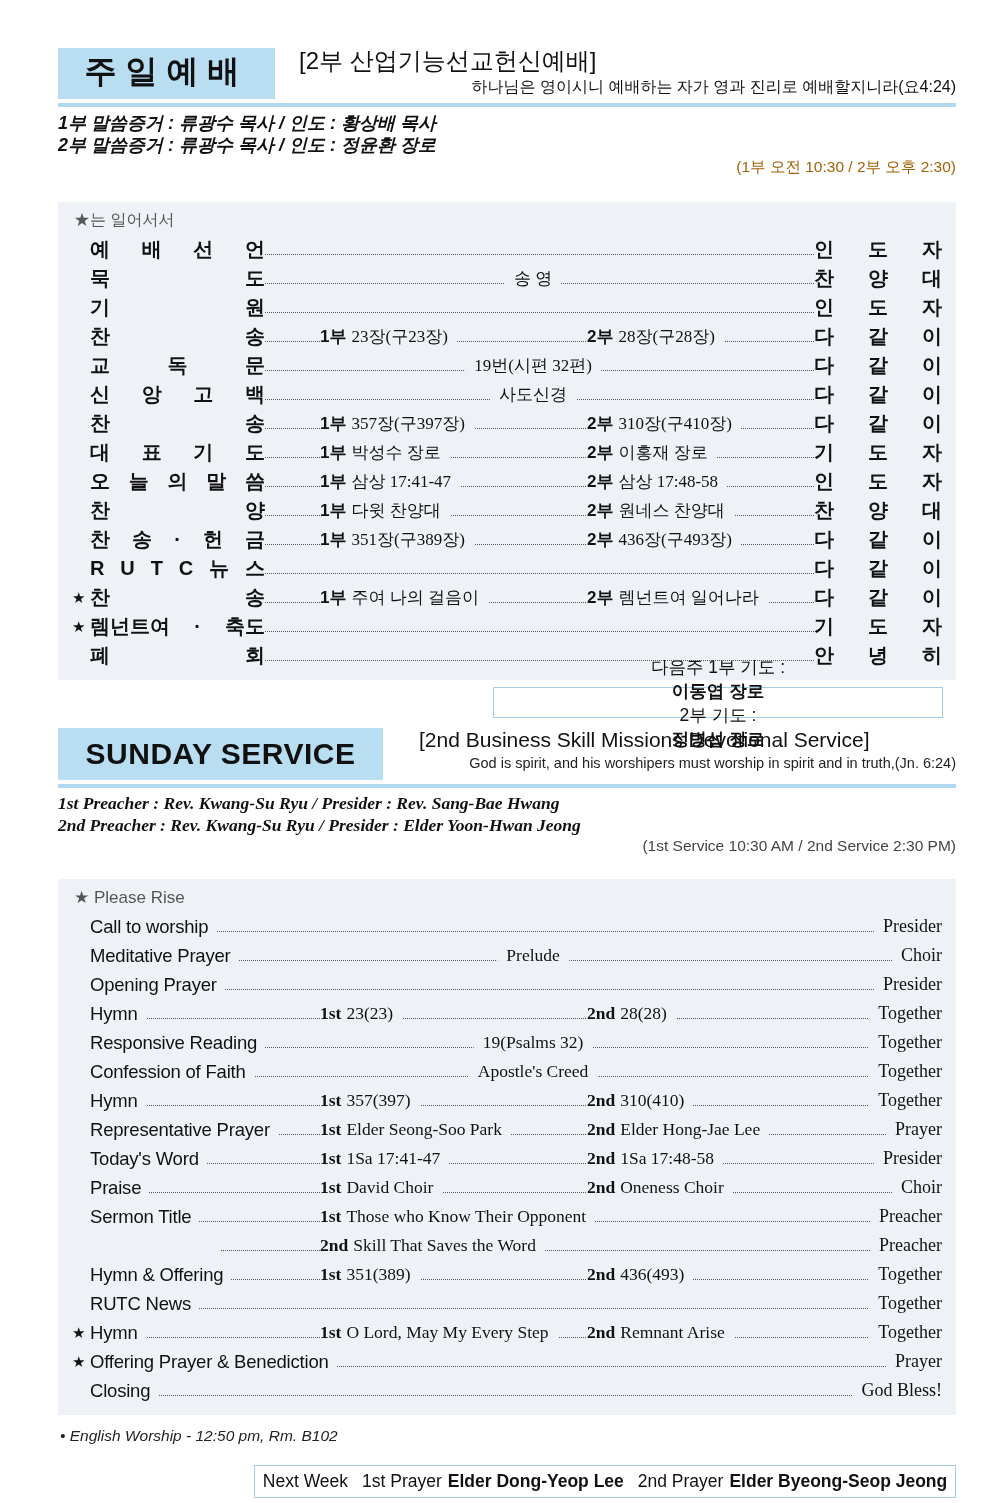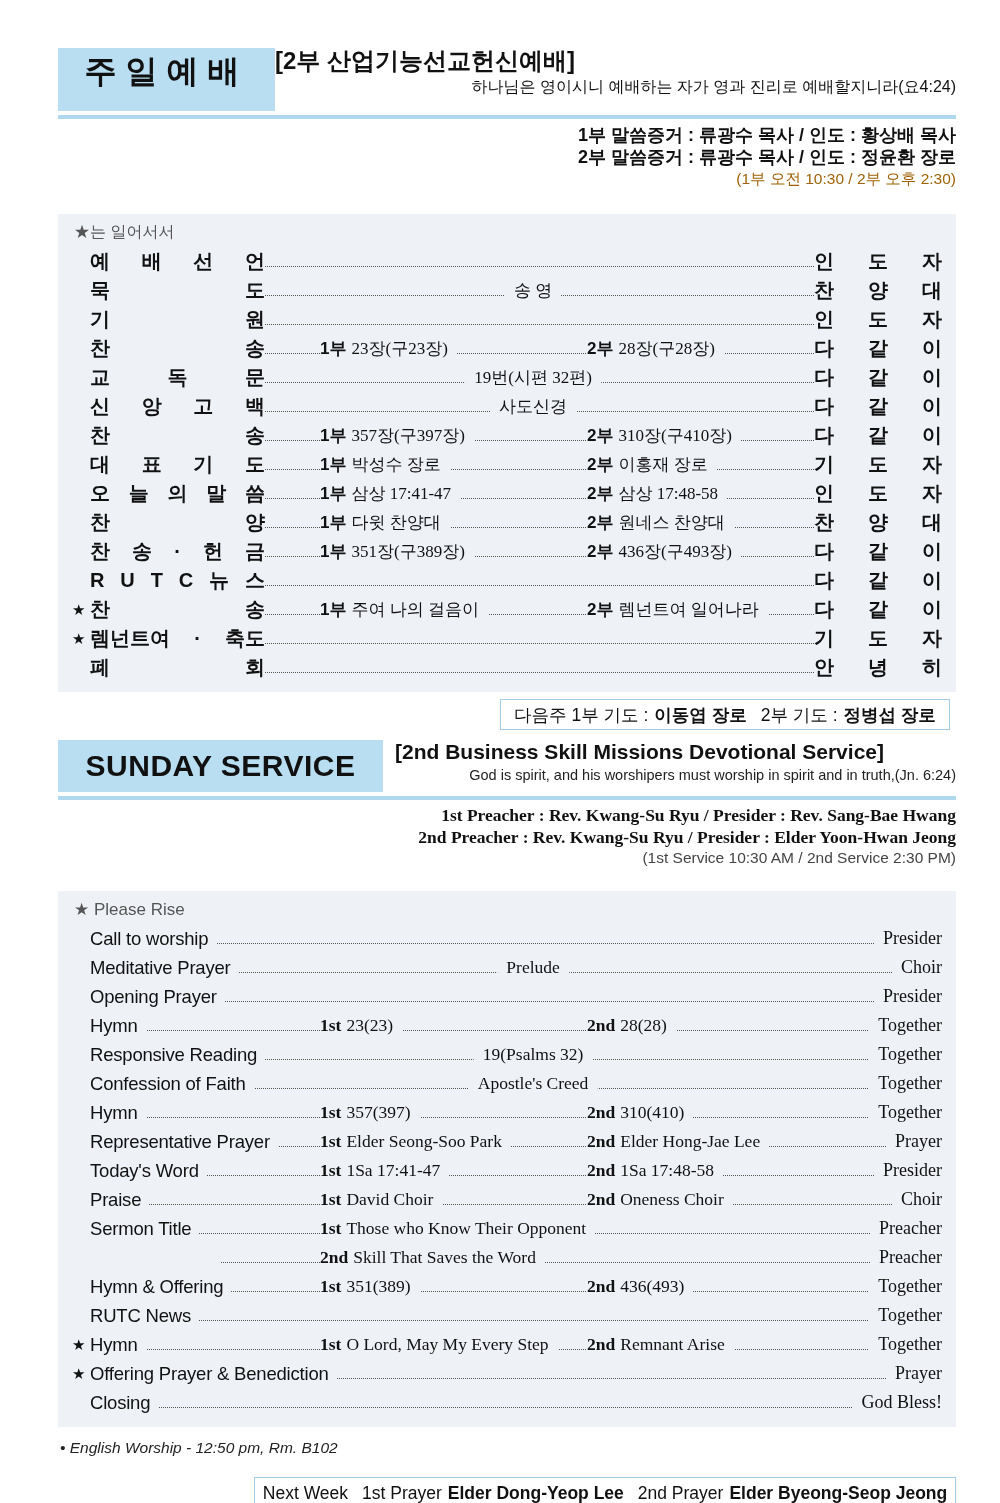--- a/index.html
+++ b/index.html
@@ -14,31 +14,31 @@
   html,body{background:#fff;}
   body{
     width:1000px;height:1503px;overflow:hidden;
     font-family:"Liberation Sans",sans-serif;color:var(--ink);
   }
   .page{width:898px;margin:0 0 0 58px;padding-top:48px;}
 
   
   .hdr-row{display:flex;align-items:flex-start;}
   .title-box{background:var(--blue);text-align:center;flex:0 0 auto;}
-  .title-box.kr{width:217px;height:63px;line-height:47px;font-size:32px;font-weight:800;letter-spacing:9px;}
+  .title-box.kr{width:217px;height:51px;line-height:47px;font-size:32px;font-weight:800;letter-spacing:9px;}
   .title-box.en{width:325px;height:52px;line-height:52px;font-size:30px;font-weight:800;letter-spacing:0.5px;}
   .hdr-right{flex:1;min-width:0;}
-  .bracket{padding-left:0;font-weight:700;white-space:nowrap;}
+  .bracket{padding-left:24px;font-weight:400;white-space:nowrap;}
   .bracket.kr{font-size:24px;line-height:26px;}
   .bracket.en{font-size:21px;line-height:24px;margin-left:12px;}
   .verse{text-align:right;margin-top:3px;}
   .verse.kr{font-size:16px;}
   .verse.en{font-size:14.5px;color:#222;}
   .blue-line{height:4px;background:var(--blue-line);margin-top:4px;}
-  .preach{ text-align:right;font-weight:700;line-height:1.15;}
+  .preach{ text-align:left;font-weight:700;line-height:1.15;font-style:italic;}
   .preach.kr{font-size:18px;margin-top:6px;}
   .preach.en{font-size:17.5px;margin-top:5px;font-family:"Liberation Serif",serif;}
   .times{text-align:right;font-size:15.5px;color:#a16207;margin-top:2px;}
   .times.en{font-family:"Liberation Sans",sans-serif;color:#444;}
 
   
   .service-box{background:var(--sec-bg);margin-top:24px;padding:8px 14px 10px 14px;}
   .rise-note{color:#555;padding-left:2px;margin-bottom:4px;}
   .service-box.kr .rise-note{font-size:16px;}
   .service-box.en .rise-note{font-size:17px;}
@@ -61,21 +61,21 @@
   .p2.at-left{left:248px;}
   .center{left:53%;transform:translateX(-50%);padding:0 9px;font-family:"Liberation Serif",serif;}
   .kr .center{font-size:17px;}
   .en .center{font-size:17.5px;}
   .right{right:0;text-align:right;}
   .kr .right{width:128px;font-weight:600;font-size:20px;text-align:justify;text-align-last:justify;}
   .en .right{font-size:18px;font-family:"Liberation Serif",serif;padding-left:9px;}
 
   
   .nw-box{border:1.5px solid var(--border);background:#fff;display:flex;align-items:center;justify-content:center;white-space:nowrap;}
-  .nw-box.kr{width:450px;height:31px;margin:7px 6px 0 auto;font-size:17.5px;}
+  .nw-box.kr{width:450px;height:31px;margin:7px 13px 0 auto;font-size:17.5px;flex-direction:column;}
   .nw-box.en{width:702px;height:33px;margin:20px 0 0 auto;font-size:17.5px;}
   .nw-box b{font-weight:700;}
   .nw-box .gap{display:inline-block;width:14px;}
   .nw-box .sgap{display:inline-block;width:6px;}
 
   .hdr-en-wrap{margin-top:10px;}
   .footnote{font-size:15.5px;color:#222;margin-top:12px;padding-left:2px;font-style:italic;}
 </style>
 </head>
 <body>

